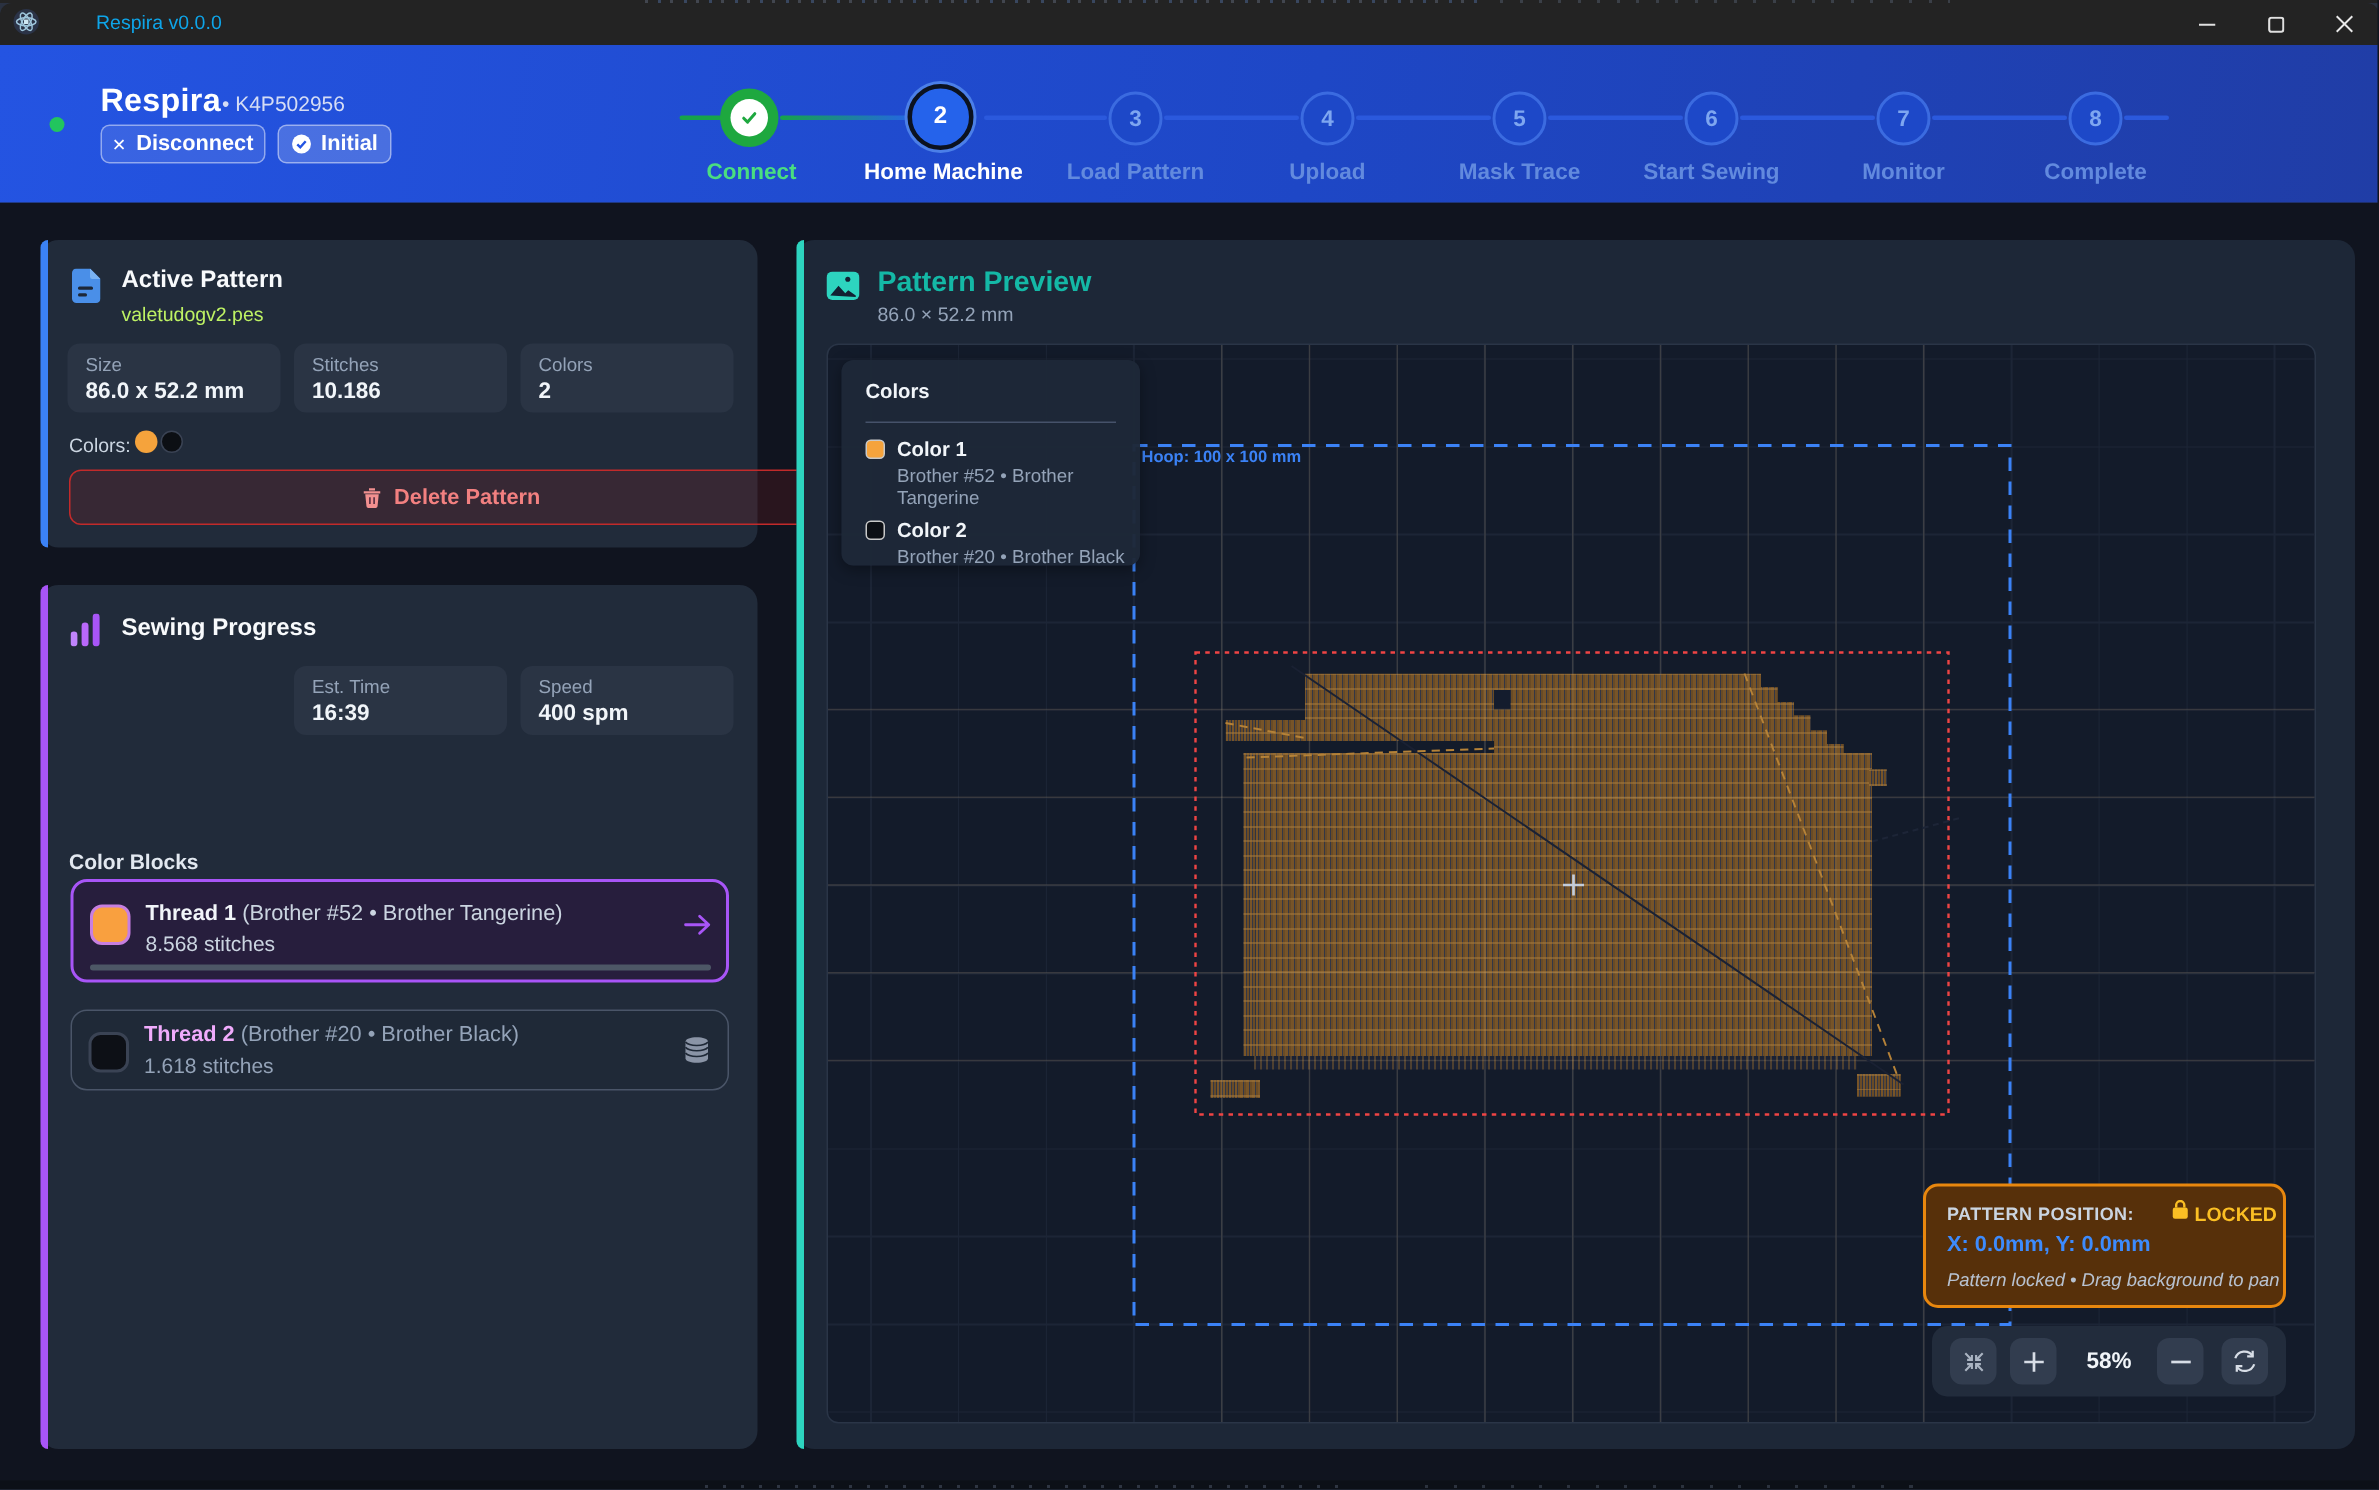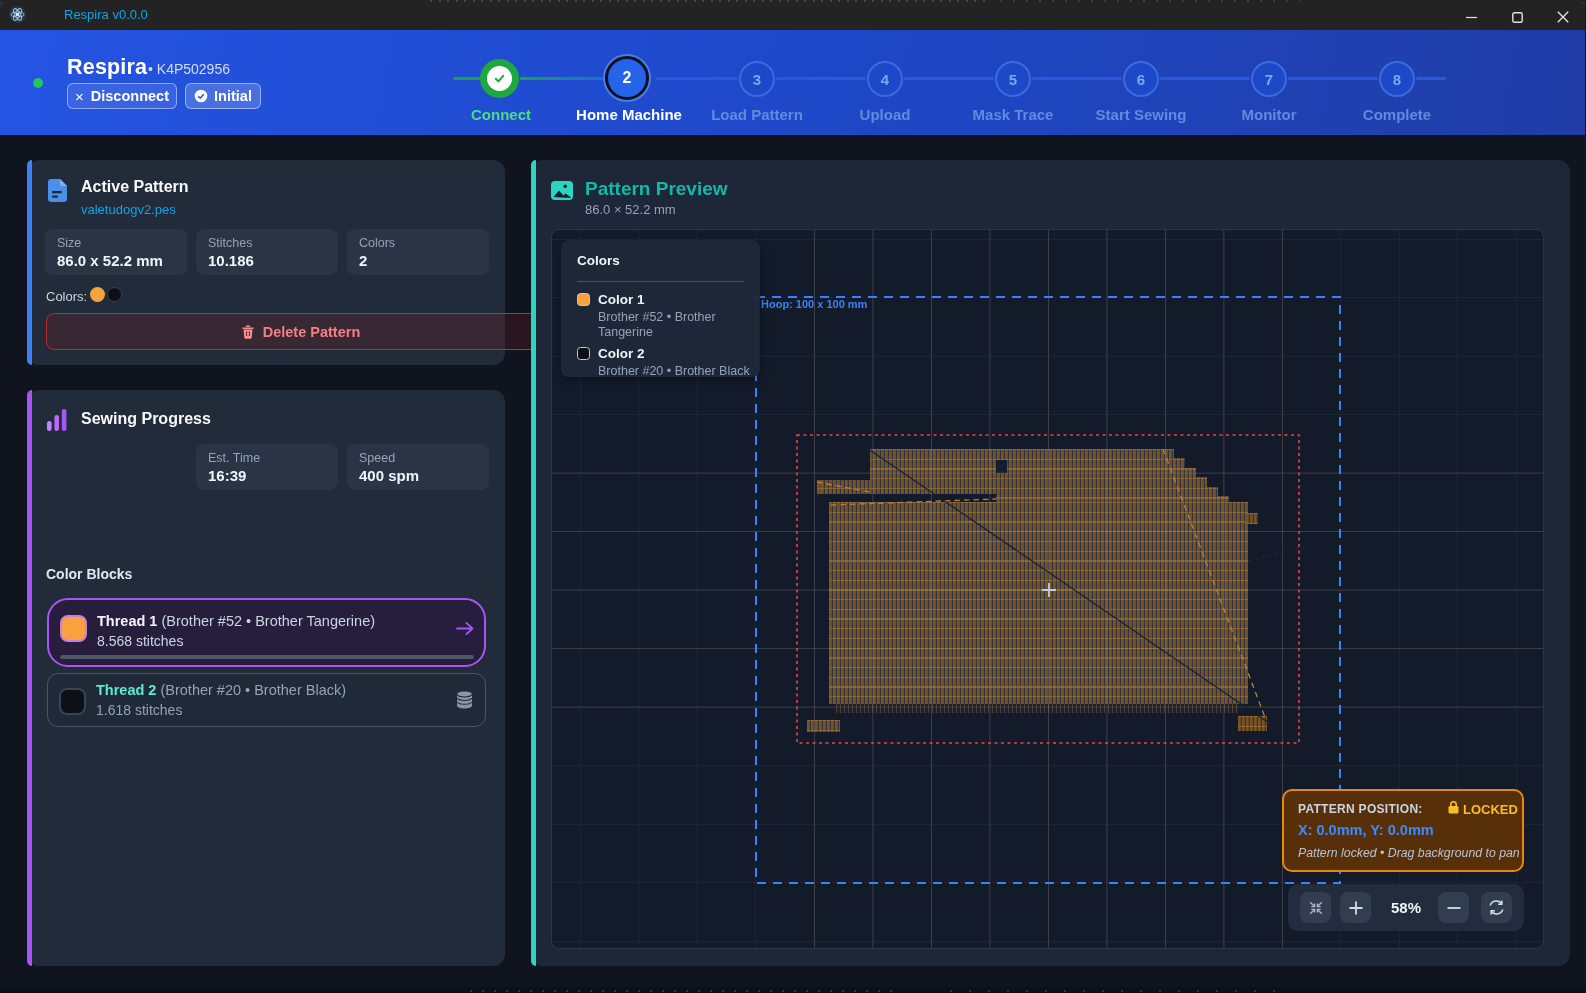--- a/index.html
+++ b/index.html
@@ -53,21 +53,21 @@
 
 <div class="card" style="left:27px; top:160px; width:478px; height:205px;">
   <div class="accent" style="background:#3b82f6;"></div>
   <svg class="abs" style="left:21px; top:19px;" width="19" height="23" viewBox="0 0 19 23">
       <path d="M3 0h9l7 7v13a3 3 0 0 1-3 3H3a3 3 0 0 1-3-3V3a3 3 0 0 1 3-3z" fill="#4a8fe8"></path>
       <path d="M12 0l7 7h-5.5A1.5 1.5 0 0 1 12 5.5V0z" fill="#7ab2f2"></path>
       <rect x="4" y="12" width="10" height="2.2" rx="1" fill="#1d2737"></rect>
       <rect x="4" y="16.5" width="6" height="2.2" rx="1" fill="#1d2737"></rect>
     </svg>
   <div class="abs" style="left:54px; top:18px; font-size:16px; font-weight:bold; color:#f8fafc;">Active Pattern</div>
-  <div class="abs" style="left:54px; top:42px; font-size:13px; color:#0ea5e9;">valetudogv2.pes</div>
+  <div class="abs" style="left:54px; top:42px; font-size:13px; color:#bef264;">valetudogv2.pes</div>
   <div class="statbox" style="left:18px; top:69px;">
       <div class="lab">Size</div>
       <div class="val">86.0 x 52.2 mm</div>
     </div>
   <div class="statbox" style="left:169px; top:69px;">
       <div class="lab">Stitches</div>
       <div class="val">10.186</div>
     </div>
   <div class="statbox" style="left:320px; top:69px;">
       <div class="lab">Colors</div>
@@ -99,33 +99,33 @@
       <div class="val">16:39</div>
     </div>
   <div class="statbox" style="left:320px; top:54px;">
       <div class="lab">Speed</div>
       <div class="val">400 spm</div>
     </div>
 
 
   <div class="abs" style="left:19px; top:176px; font-size:14px; font-weight:bold; color:#e2e8f0;">Color Blocks</div>
 
-  <div class="abs" style="left:20px; top:208px; width:439px; height:69px; border:2px solid #a855f7; border-radius:21px; background:#271e3d;">
+  <div class="abs" style="left:20px; top:196px; width:439px; height:69px; border:2px solid #a855f7; border-radius:11px; background:#271e3d;">
     <div class="abs" style="left:11px; top:15px; width:27px; height:27px; border-radius:8px; background:#f9a03f; border:2px solid #c77fe0;"></div>
     <div class="abs" style="left:48px; top:13px; font-size:14.5px; color:#cbd5e1;"><b style="color:#f1f5f9;">Thread 1</b> (Brother #52 • Brother Tangerine)</div>
     <div class="abs" style="left:48px; top:33px; font-size:14px; color:#cbd5e1;">8.568 stitches</div>
     <svg class="abs" style="left:407px; top:21px;" width="18" height="15" viewBox="0 0 19 16">
         <path d="M1 8h16M11 2l6.5 6L11 14" stroke="#a855f7" stroke-width="2" fill="none" stroke-linecap="round" stroke-linejoin="round"></path>
       </svg>
     <div class="abs" style="left:11px; top:55px; width:414px; height:4px; background:#4d5766; border-radius:2px;"></div>
   </div>
 
   <div class="abs" style="left:20px; top:283px; width:439px; height:54px; border:1px solid #4a5568; border-radius:11px; background:#1f2937;">
     <div class="abs" style="left:11px; top:14px; width:27px; height:27px; border-radius:8px; background:#0d1016; border:2px solid #3a4354;"></div>
-    <div class="abs" style="left:48px; top:8px; font-size:14.5px; color:#94a3b8;"><b style="color:#5eead4;">Thread 2</b> (Brother #20 • Brother Black)</div>
+    <div class="abs" style="left:48px; top:8px; font-size:14.5px; color:#94a3b8;"><b style="color:#f0abfc;">Thread 2</b> (Brother #20 • Brother Black)</div>
     <div class="abs" style="left:48px; top:28px; font-size:14px; color:#94a3b8;">1.618 stitches</div>
     <svg class="abs" style="left:408px; top:17px;" width="17" height="18" viewBox="0 0 17 18">
         <path d="M1 3.5C1 1.6 4.4 0.5 8.5 0.5S16 1.6 16 3.5V14.5c0 1.9-3.4 3-7.5 3S1 16.4 1 14.5z" fill="#8a94a6"></path>
         <g fill="none" stroke="#1f2937" stroke-width="1.1">
           <path d="M1 7.2c1.2 1.5 4 2.3 7.5 2.3s6.3-0.8 7.5-2.3"></path>
           <path d="M1 11c1.2 1.5 4 2.3 7.5 2.3s6.3-0.8 7.5-2.3"></path>
           <path d="M1 3.7c1.2 1.5 4 2.3 7.5 2.3s6.3-0.8 7.5-2.3"></path>
         </g>
       </svg>
   </div>

